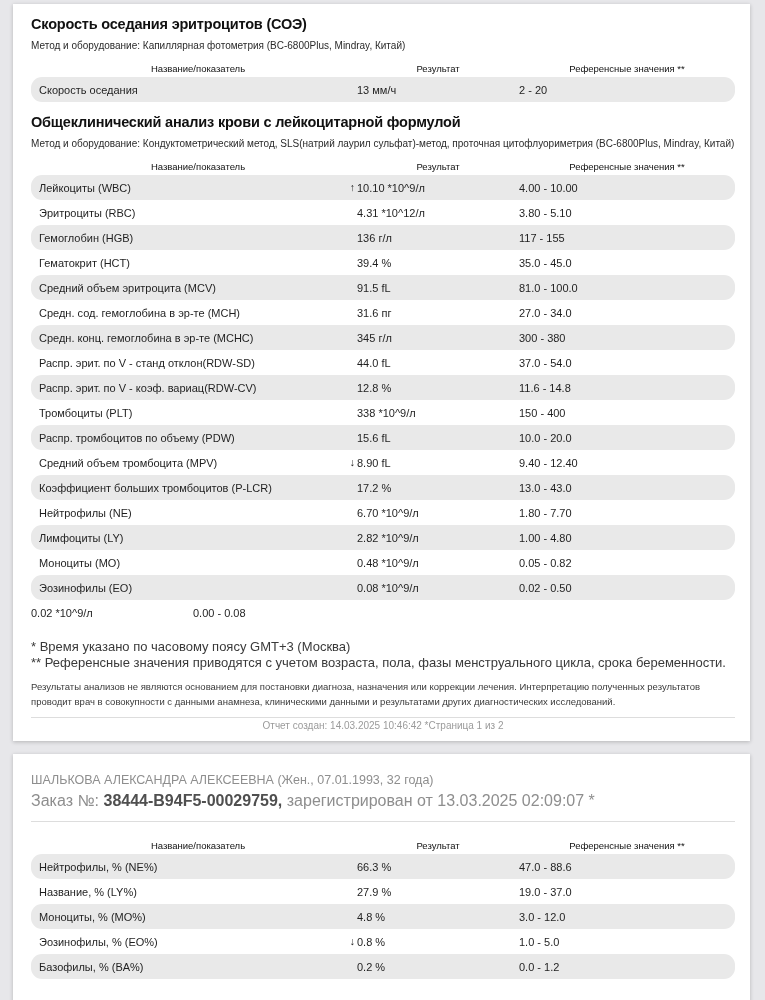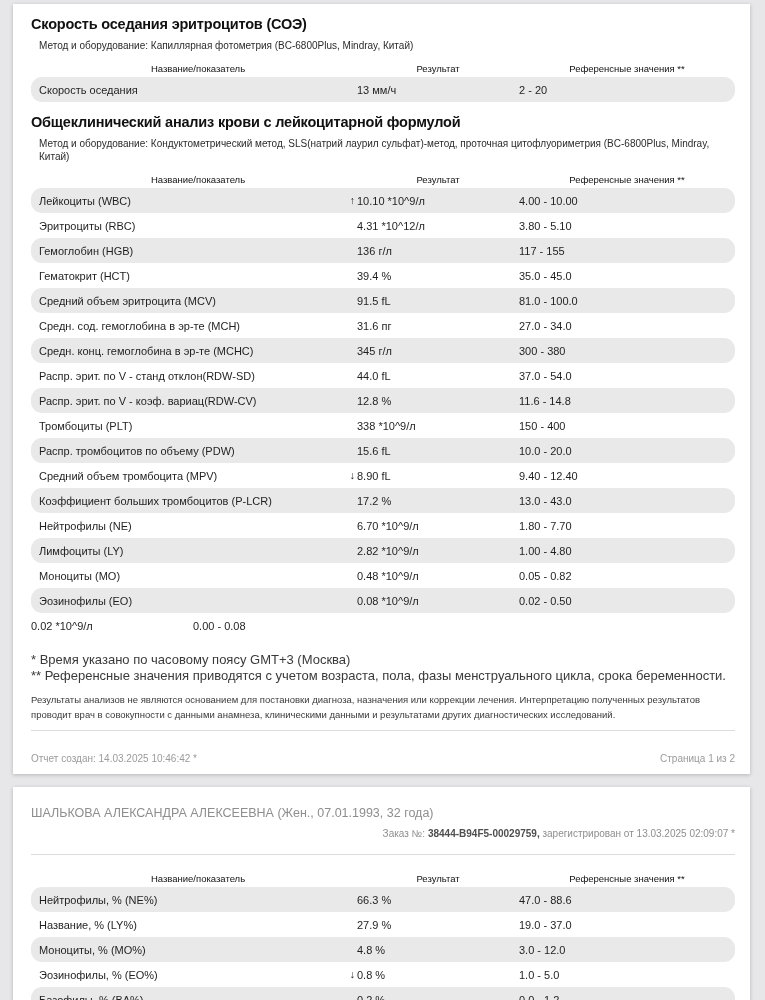--- a/index.html
+++ b/index.html
@@ -18,21 +18,21 @@
     box-shadow: 0 1px 4px rgba(0,0,0,0.22);
   }
   .card1 { margin-top: 4px; padding: 12px 15px 10px 18px; }
   .card2 { margin-top: 13px; padding: 18px 15px 0 18px; height: 310px; }
 
   .sec-title {
     font-size: 14.5px; font-weight: bold; color: #111;
     line-height: 17px; margin: 0 0 6px 0; letter-spacing: -0.2px;
   }
   .method {
-    font-size: 10px; color: #2b2b2b; line-height: 13px; margin: 0 0 7px 8px;
+    font-size: 10px; color: #2b2b2b; line-height: 13px; margin: 0 0 7px 0;
   }
   .tbl { width: 704px; }
   .thead {
     display: flex; align-items: center; height: 18px;
     font-size: 9.5px; font-weight: normal; color: #111; text-align: center;
   }
   .tbody > div:nth-of-type(odd) { background: #e9e9e9; }
   .trow {
     display: flex; align-items: center; height: 25px;
     font-size: 11px; color: #1f1f1f; border-radius: 11px;
@@ -47,27 +47,27 @@
   }
   .sec2 { margin-top: 12px; }
 
   .footnotes { margin-top: 14px; }
   .fn { font-size: 13px; color: #3a3a3a; line-height: 16px; }
   .disclaimer {
     font-size: 9.5px; color: #3a3a3a; line-height: 15px;
     margin-top: 8px; width: 704px;
   }
   .pfooter {
-    margin-top: 8px; border-top: 1px solid #dddddd; padding-top: 22px;
-    display: flex; justify-content: space-between; align-items: center;
+    margin-top: 8px; border-top: 1px solid #dddddd; padding-top: 2px;
+    display: flex; justify-content: center; align-items: center;
     font-size: 10px; color: #9b9b9b;
   }
 
   .patient { font-size: 12.5px; color: #8e8e8e; line-height: 17px; }
-  .order { font-size: 10px; color: #8e8e8e; line-height: 17px; margin-top: 3px; text-align: right; }
+  .order { font-size: 16px; color: #8e8e8e; line-height: 17px; margin-top: 3px; }
   .order .ordnum { font-weight: bold; color: #4f4f4f; }
   .p2-divider { border: none; border-top: 1px solid #dddddd; margin: 12px 0 0 0; }
   .p2-tbl { margin-top: 14px; }
 </style>
 </head>
 <body>
 
 <div class="card card1">
 
   <div class="sec">

